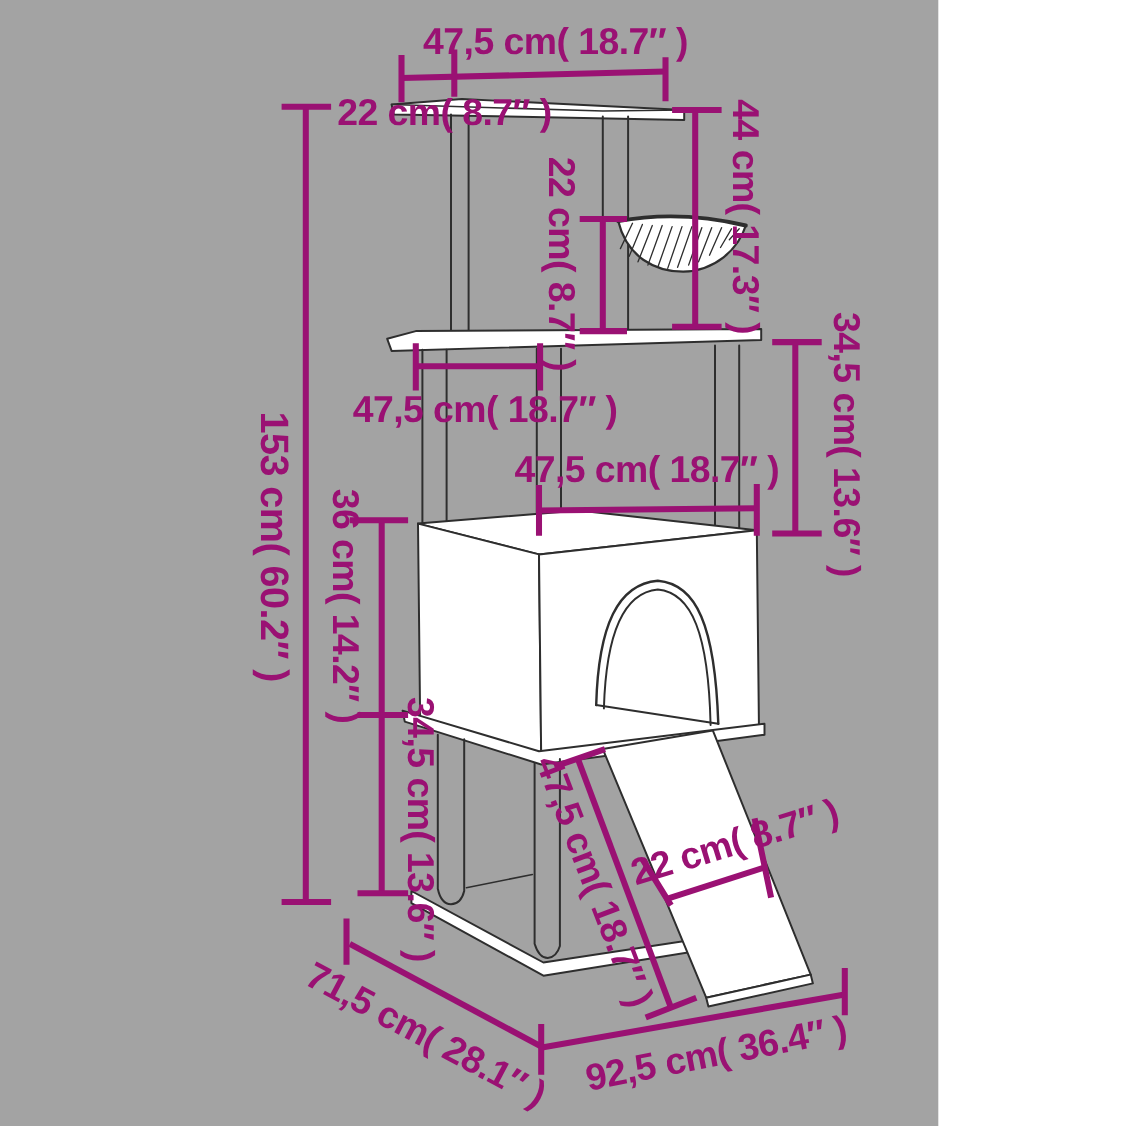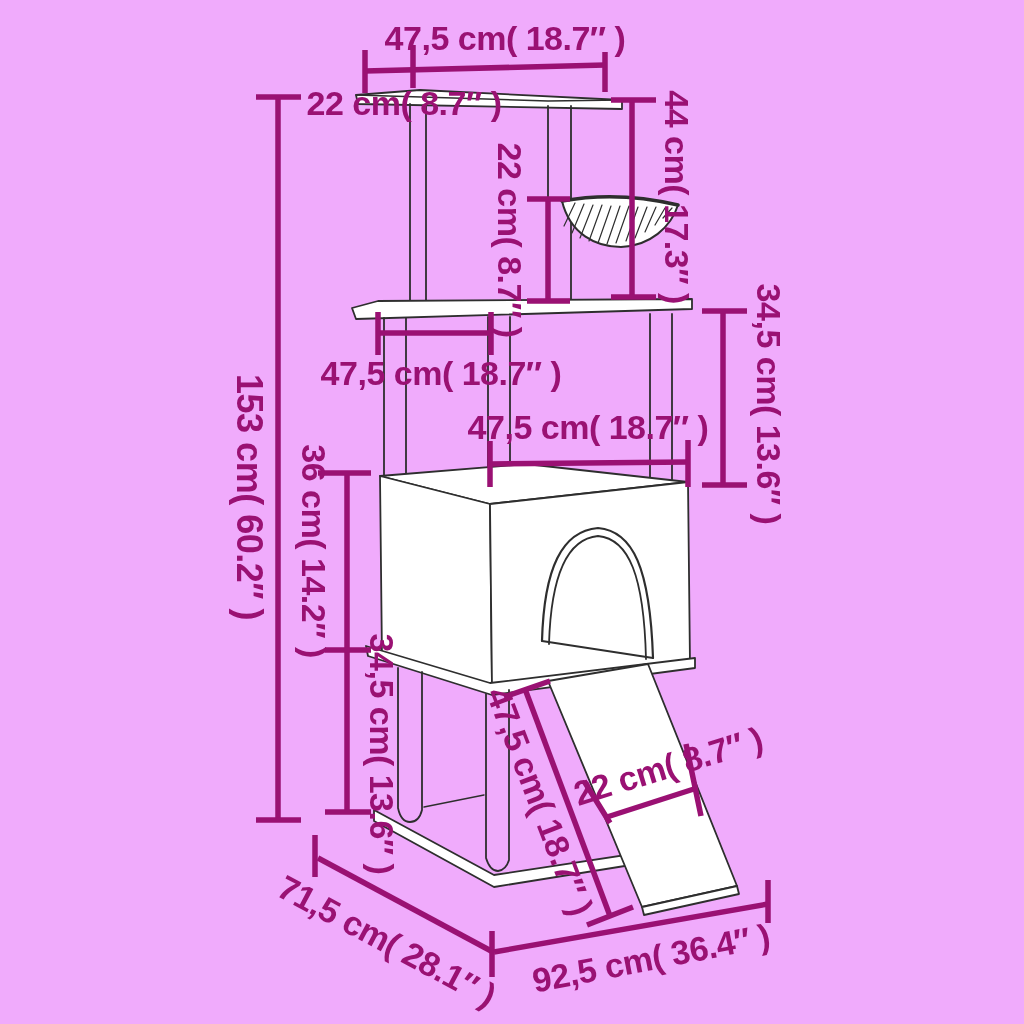--- a/index.html
+++ b/index.html
@@ -1,16 +1,16 @@
 <!DOCTYPE html>
 <html><head>
 <meta charset="utf-8">
 <style>
   html,body{margin:0;padding:0;background:#ffffff;}
-  .stage{position:relative;width:1024px;height:1024px;background:#f0abfc;overflow:hidden;
+  .stage{position:relative;width:853px;height:1024px;background:#a3a3a3;overflow:hidden;
          font-family:"Liberation Sans",sans-serif;}
   .stage svg{position:absolute;left:0;top:0;}
   .lbl{position:absolute;color:#9A1173;font-weight:700;font-size:34px;line-height:1;
        white-space:nowrap;letter-spacing:-0.5px;
        transform:translate(-50%,-50%) rotate(var(--r,0deg));transform-origin:center center;}
   
   .a-top-width      {left:505px;top:38px;}
   .a-top-offset     {left:404px;top:103px;}
   .a-hammock-clear  {left:510px;top:240px;--r:90deg;}
   .a-hammock-drop   {left:677px;top:197px;--r:90deg;}

